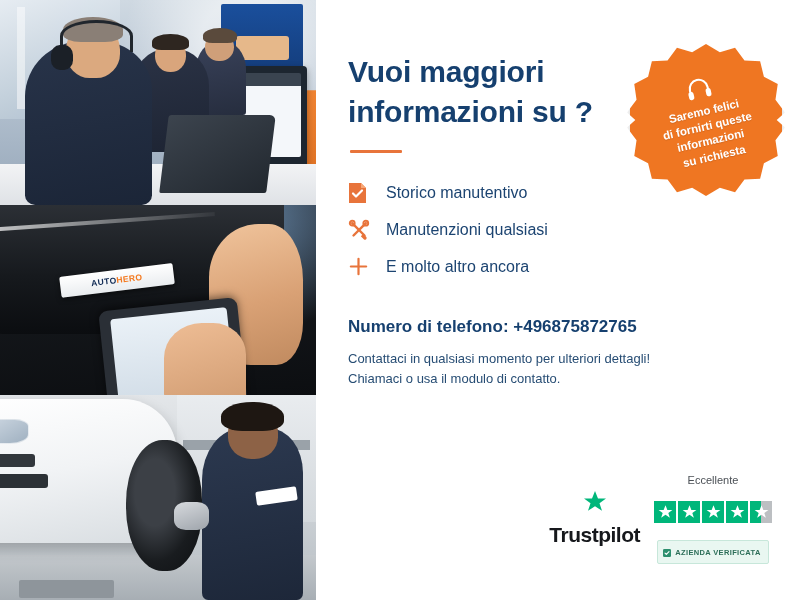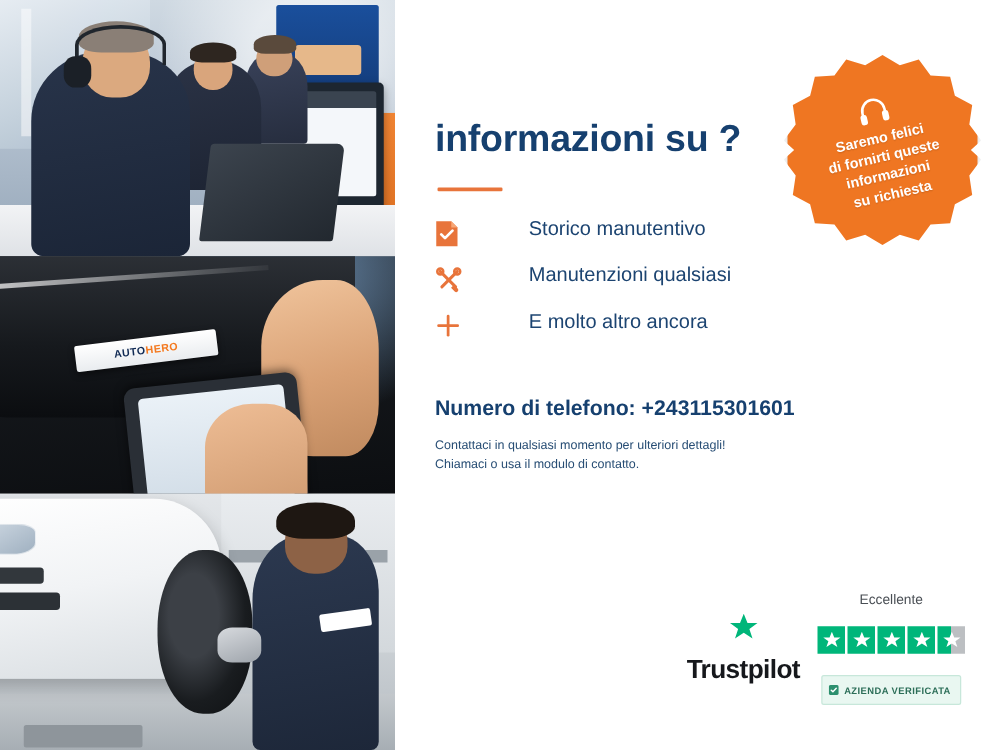--- a/index.html
+++ b/index.html
@@ -300,24 +300,23 @@
     border-radius: 1px;
   }
 
   .feature-list {
     list-style: none;
     margin: 22px 0 0 0;
     padding: 0;
   }
   .feature-item {
     display: flex;
-    align-items: flex-start;
+    align-items: center;
     height: 36px;
     margin-bottom: 1px;
-    gap: 37px;
   }
   .feature-icon {
     width: 28px;
     height: 24px;
     flex: 0 0 28px;
     display: flex;
     align-items: center;
     justify-content: flex-start;
   }
   .feature-label {
@@ -332,21 +331,21 @@
   }
   .phone-line {
     font-size: 17px;
     font-weight: 700;
     color: #16406f;
     margin: 0;
     white-space: nowrap;
   }
   .contact-note {
     margin: 12px 0 0 0;
-    font-size: 10px;
+    font-size: 13px;
     line-height: 1.55;
     color: #274d74;
   }
   .contact-note span { display: block; }
 
   
   .badge {
     position: absolute;
     right: 18px;
     top: 44px;
@@ -496,21 +495,21 @@
       <div class="ws-badge"></div>
       <div class="ws-glove"></div>
       <div class="ws-lift"></div>
     </div>
 
   </div>
 
   <div class="content">
 
     <h1 class="headline">
-      <br>
+      <span>Vuoi maggiori</span><br>
       <span>informazioni su ?</span>
     </h1>
 
     <div class="divider"></div>
 
     <ul class="feature-list">
 
       <li class="feature-item">
         <span class="feature-icon">
           <svg width="19" height="22" viewBox="0 0 19 22" aria-hidden="true">
@@ -547,21 +546,21 @@
                 <path d="M3 11h16"></path>
             </g>
           </svg>
         </span>
         <span class="feature-label">E molto altro ancora</span>
       </li>
 
     </ul>
 
     <div class="contact">
-      <p class="phone-line">Numero di telefono: +243115301601</p>
+      <p class="phone-line">Numero di telefono: +496875872765</p>
       <p class="contact-note">
         <span>Contattaci in qualsiasi momento per ulteriori dettagli!</span>
         <span>Chiamaci o usa il modulo di contatto.</span>
       </p>
     </div>
 
     <div class="badge">
       <div class="badge-burst"></div>
       <div class="badge-inner">
         <div class="badge-headset">

